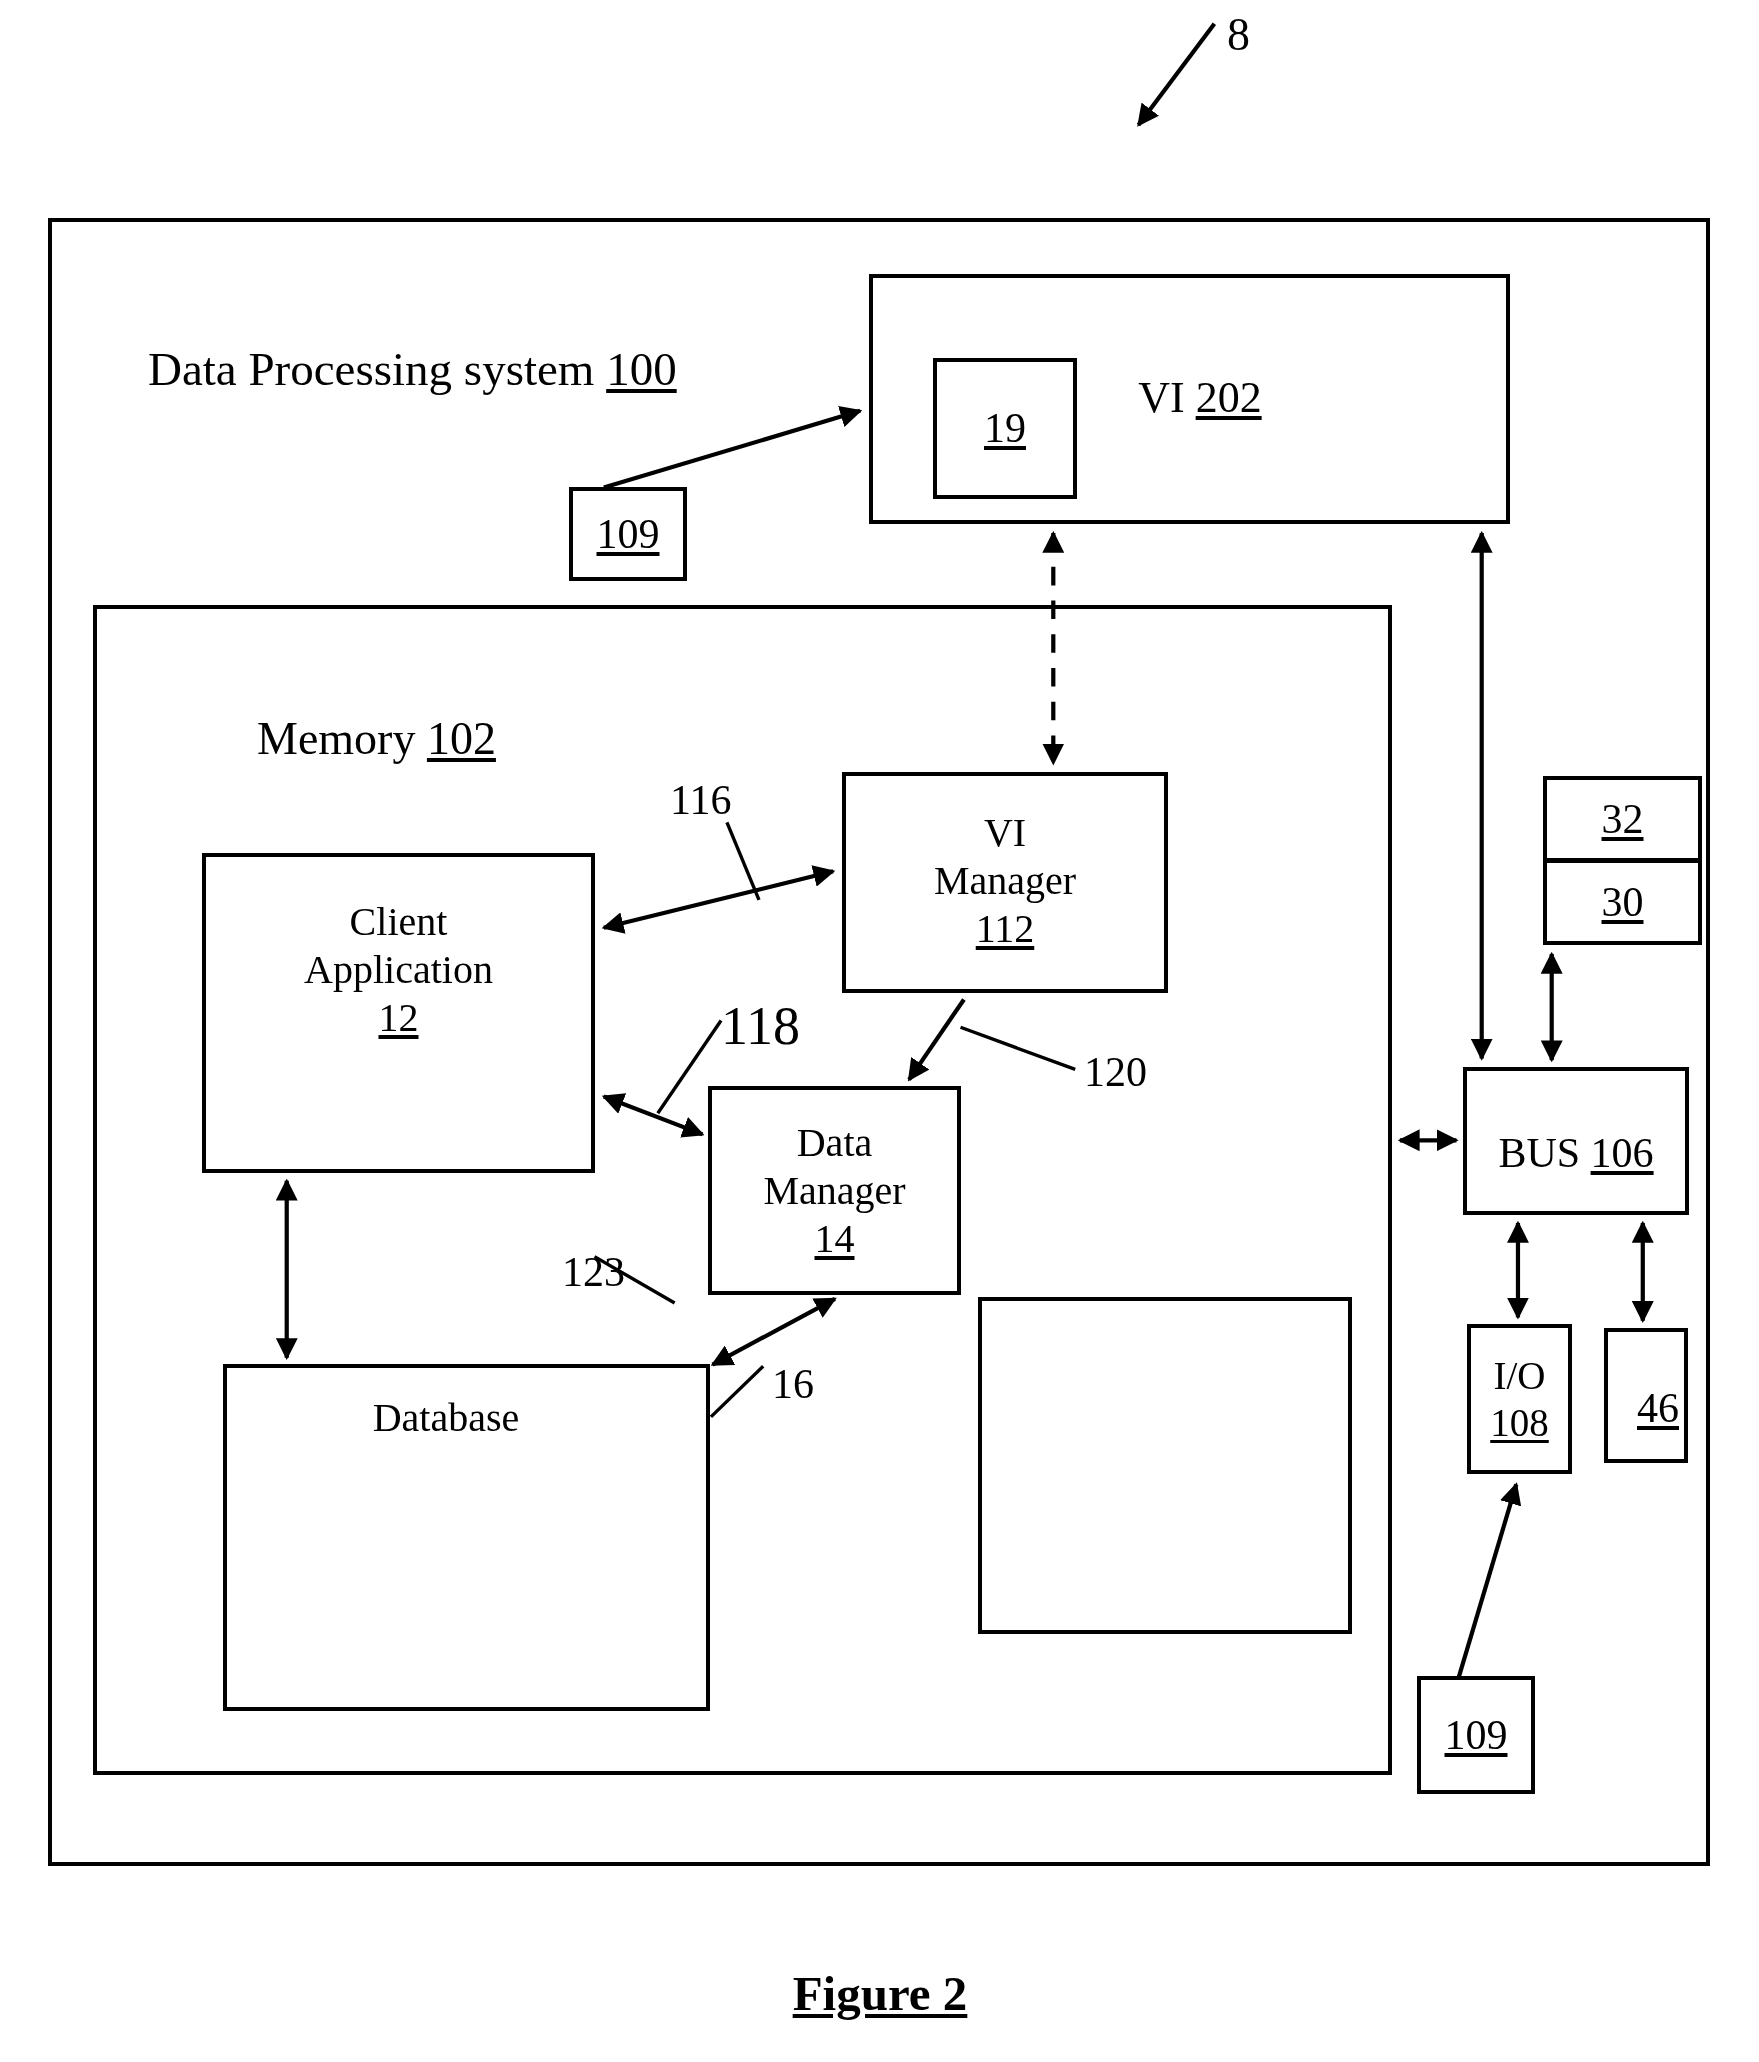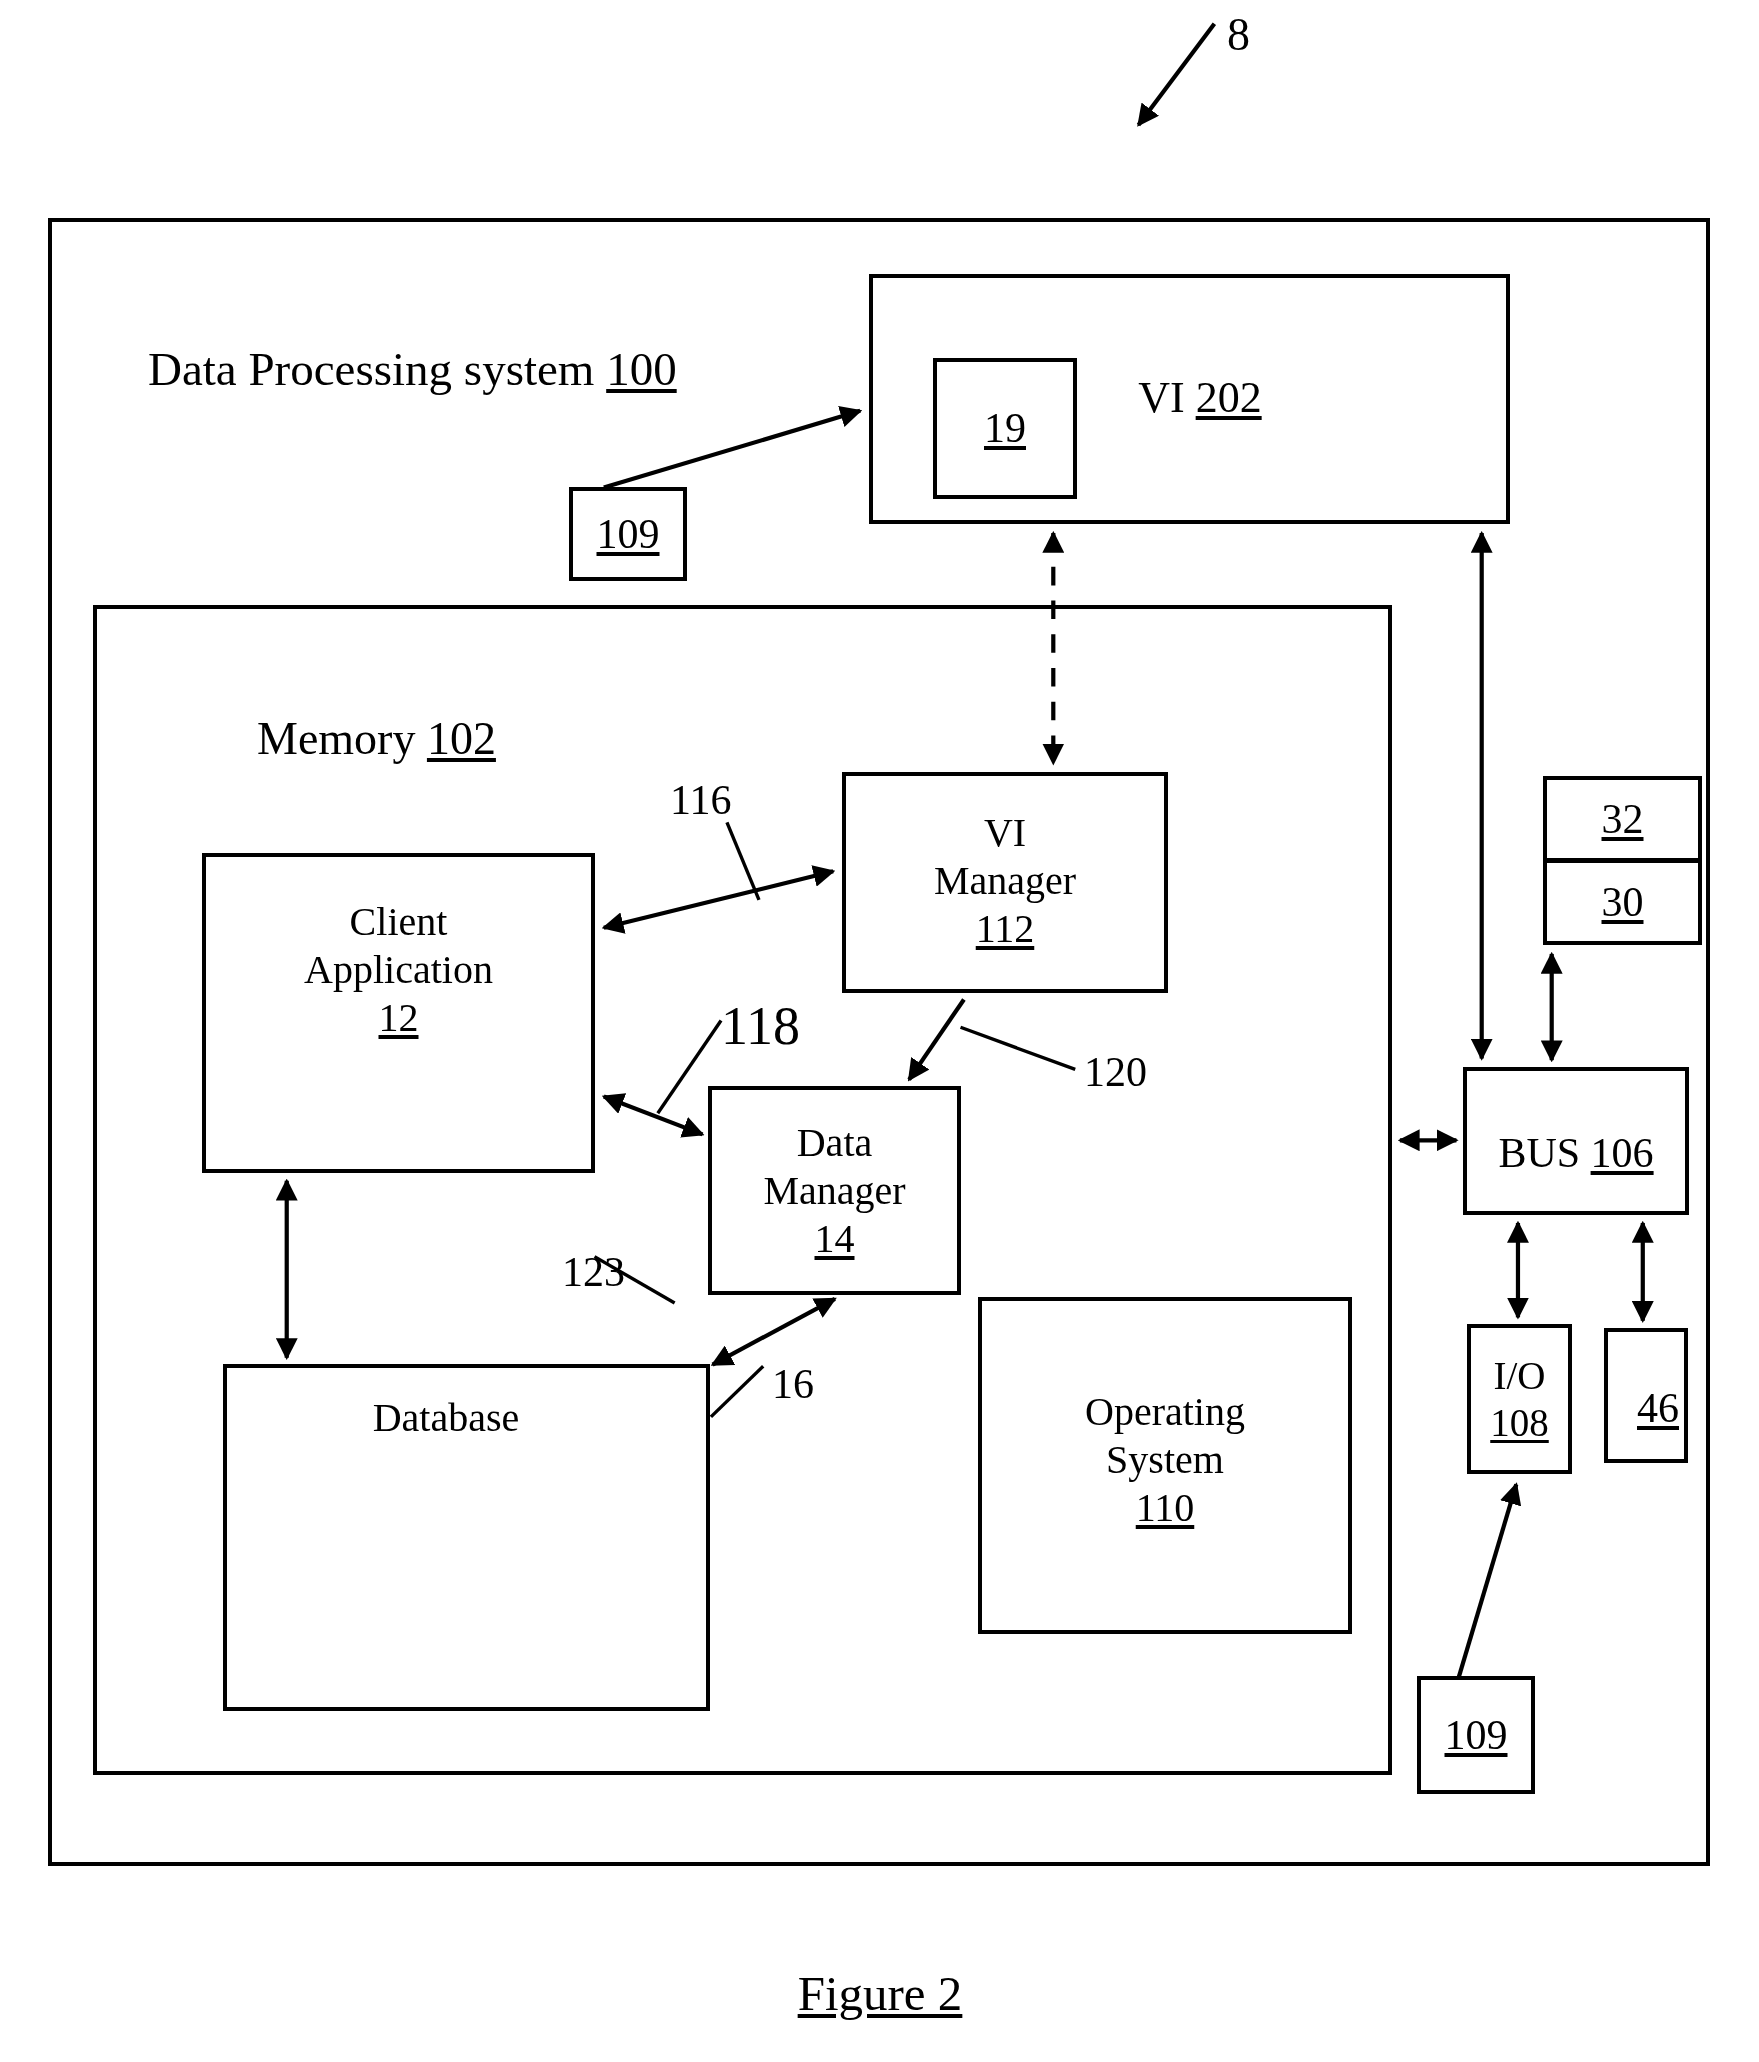--- a/index.html
+++ b/index.html
@@ -106,25 +106,20 @@
   <div class="ctr" style="left:708px; top:1096px; width:253px; height:190px; font-size:40px;">
     <span>Data</span>
     <span>Manager</span>
     <span class="u">14</span>
   </div>
 
   <div class="box" style="left:223px; top:1364px; width:487px; height:347px;"></div>
   <div class="lbl" style="left:223px; top:1394px; width:446px; font-size:40px;">Database</div>
 
   <div class="box" style="left:978px; top:1297px; width:374px; height:337px;"></div>
-  <div class="ctr" style="left:978px; top:1375px; width:374px; height:169px; font-size:40px;">
-    <span>Operating</span>
-    <span>System</span>
-    <span class="u">110</span>
-  </div>
 
   <div class="box" style="left:1543px; top:776px; width:159px; height:86px;"></div>
   <div class="ctr u" style="left:1543px; top:776px; width:159px; height:86px; font-size:42px;">32</div>
 
   <div class="box" style="left:1543px; top:859px; width:159px; height:86px;"></div>
   <div class="ctr u" style="left:1543px; top:859px; width:159px; height:86px; font-size:42px;font-family:Liberation Serif, serif;">30</div>
 
   <div class="box" style="left:1463px; top:1067px; width:226px; height:148px;"></div>
   <div class="ctr" style="left:1463px; top:1101px; width:226px; height:104px; font-size:42px;">
     <span><span>BUS </span><span class="u">106</span></span>
@@ -197,16 +192,16 @@
       <line x1="1840" y1="1131" x2="1840" y2="1257" marker-start="url(#ah)" marker-end="url(#ah)"></line>
 
       <line x1="1800" y1="1450" x2="1800" y2="1562" marker-start="url(#ah)" marker-end="url(#ah)"></line>
 
       <line x1="1948" y1="1450" x2="1948" y2="1566" marker-start="url(#ah)" marker-end="url(#ah)"></line>
 
       <line x1="1730" y1="1988" x2="1798" y2="1760" marker-end="url(#ah)"></line>
     </g>
   </svg>
 
-  <div class="fig-caption u" style="top:1965px; font-size:49px;">Figure 2</div>
+  <div class="fig-caption u" style="top:1965px; font-size:49px;font-weight:bold;">Figure 2</div>
 
 </div>
 
 
 </body></html>

